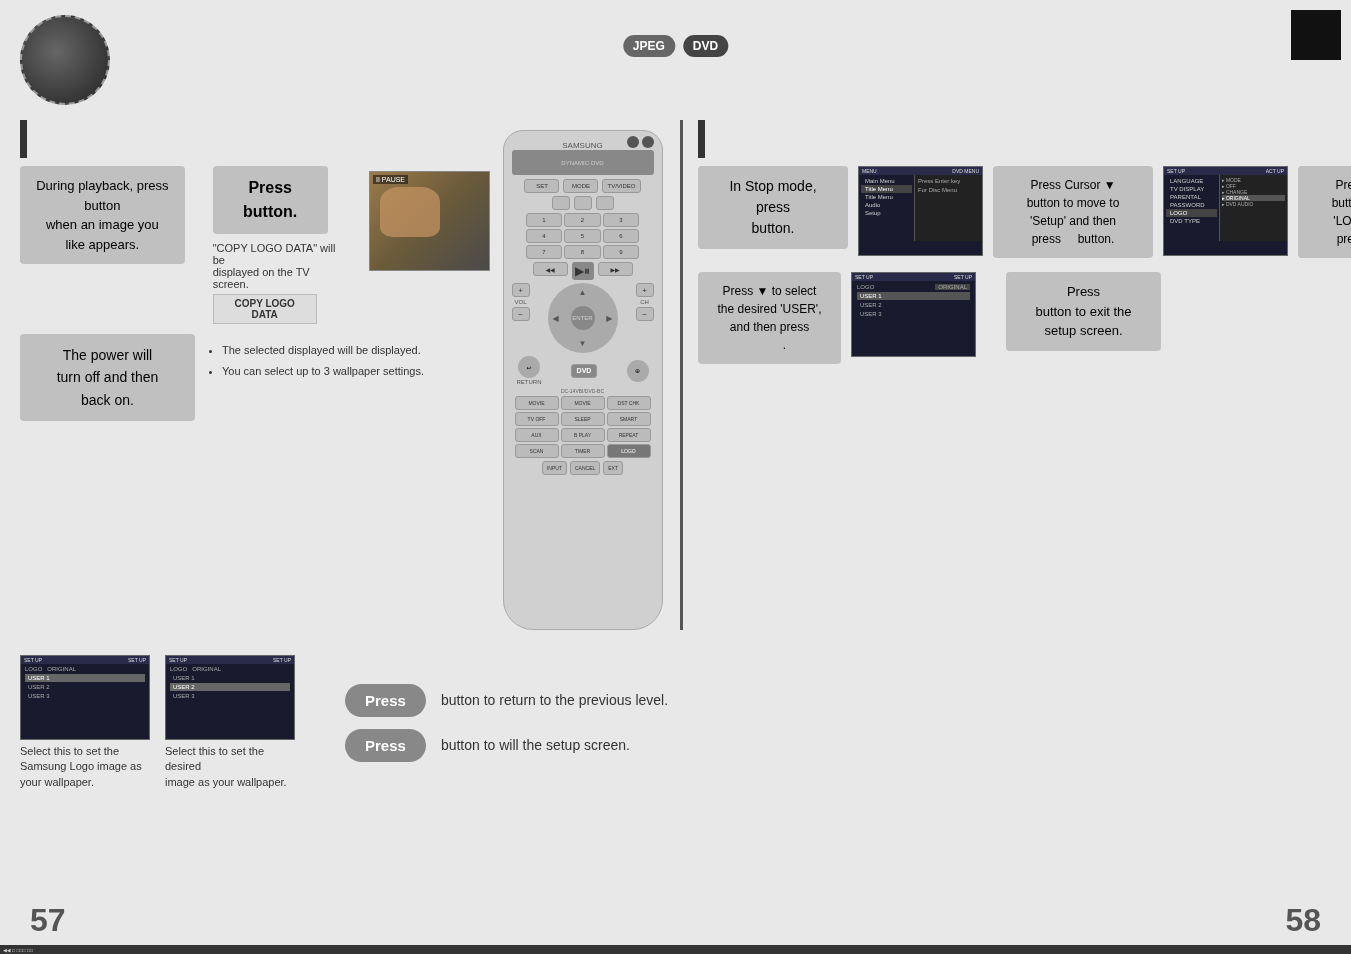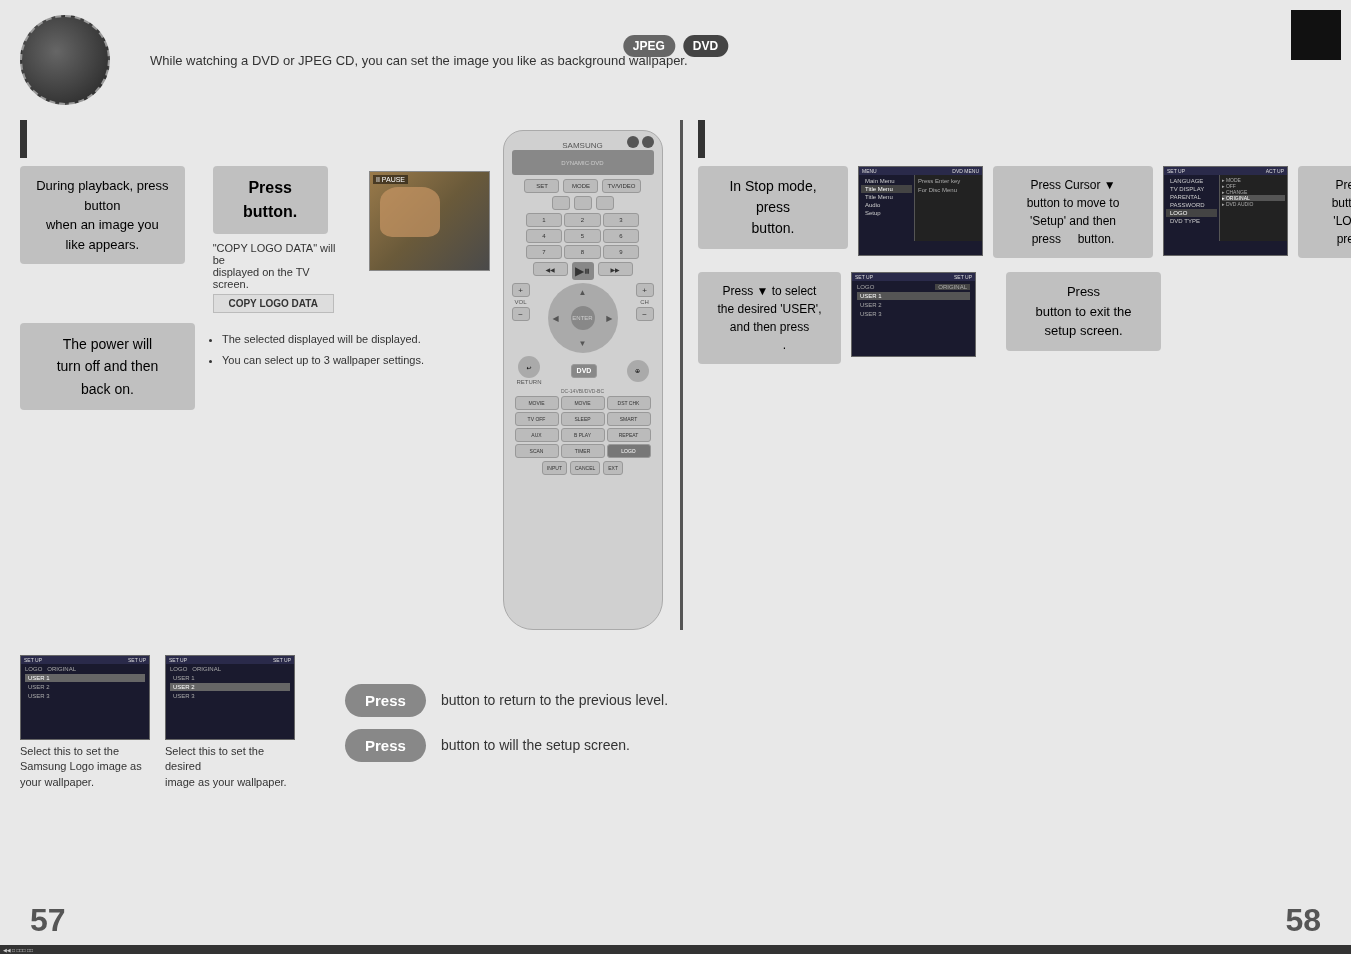--- a/index.html
+++ b/index.html
@@ -307,21 +307,20 @@
     .press-exit-box {
       width: 155px;
       font-size: 13px;
     }
   </style>
 </head>
 <body>
 
 <div class="header">
   <div class="logo-circle"></div>
-  <span class="header-desc">While watching a DVD or JPEG CD, you can set the image you like as background wallpaper.</span>
   <div class="black-rect"></div>
 </div>
 
 <div style="position:absolute; top:35px; left:50%; transform:translateX(-50%); display:flex; gap:8px; z-index:10;">
   <span class="badge badge-jpeg">JPEG</span>
   <span class="badge badge-dvd">DVD</span>
 </div>
 
 <div style="display:flex; padding: 5px 20px 0 20px;">
 
@@ -335,21 +334,21 @@
       </div>
       <div>
         <div class="step-label-box" style="width:115px; font-size:16px; font-weight:bold;">
           <span style="white-space:pre-line;">Press
 button.</span>
         </div>
         <div style="margin-top:8px; font-size:11px; color:#333;">
           <span style="white-space:pre-line;">"COPY LOGO DATA" will be
 displayed on the TV screen.</span>
         </div>
-        <div class="copy-logo-box" style="margin-top:4px; width:121px;">COPY LOGO DATA</div>
+        <div class="copy-logo-box" style="margin-top:4px; width:104px;">COPY LOGO DATA</div>
       </div>
 
       <div style="width:130px; height:100px; background:#8a6a3a; border:1px solid #888; overflow:hidden; position:relative; margin-top:5px;">
         <div style="position:absolute; top:3px; left:3px; background:rgba(0,0,0,0.5); color:#fff; font-size:7px; padding:1px 3px;">II PAUSE</div>
 
         <div style="width:100%; height:100%; background: linear-gradient(135deg, #9a7a4a 0%, #6a5a3a 50%, #4a4a4a 100%);"></div>
         <div style="position:absolute; top:15px; left:10px; width:60px; height:50px; background:rgba(200,150,100,0.7); border-radius:30% 30% 20% 20%;"></div>
       </div>
     </div>
 

